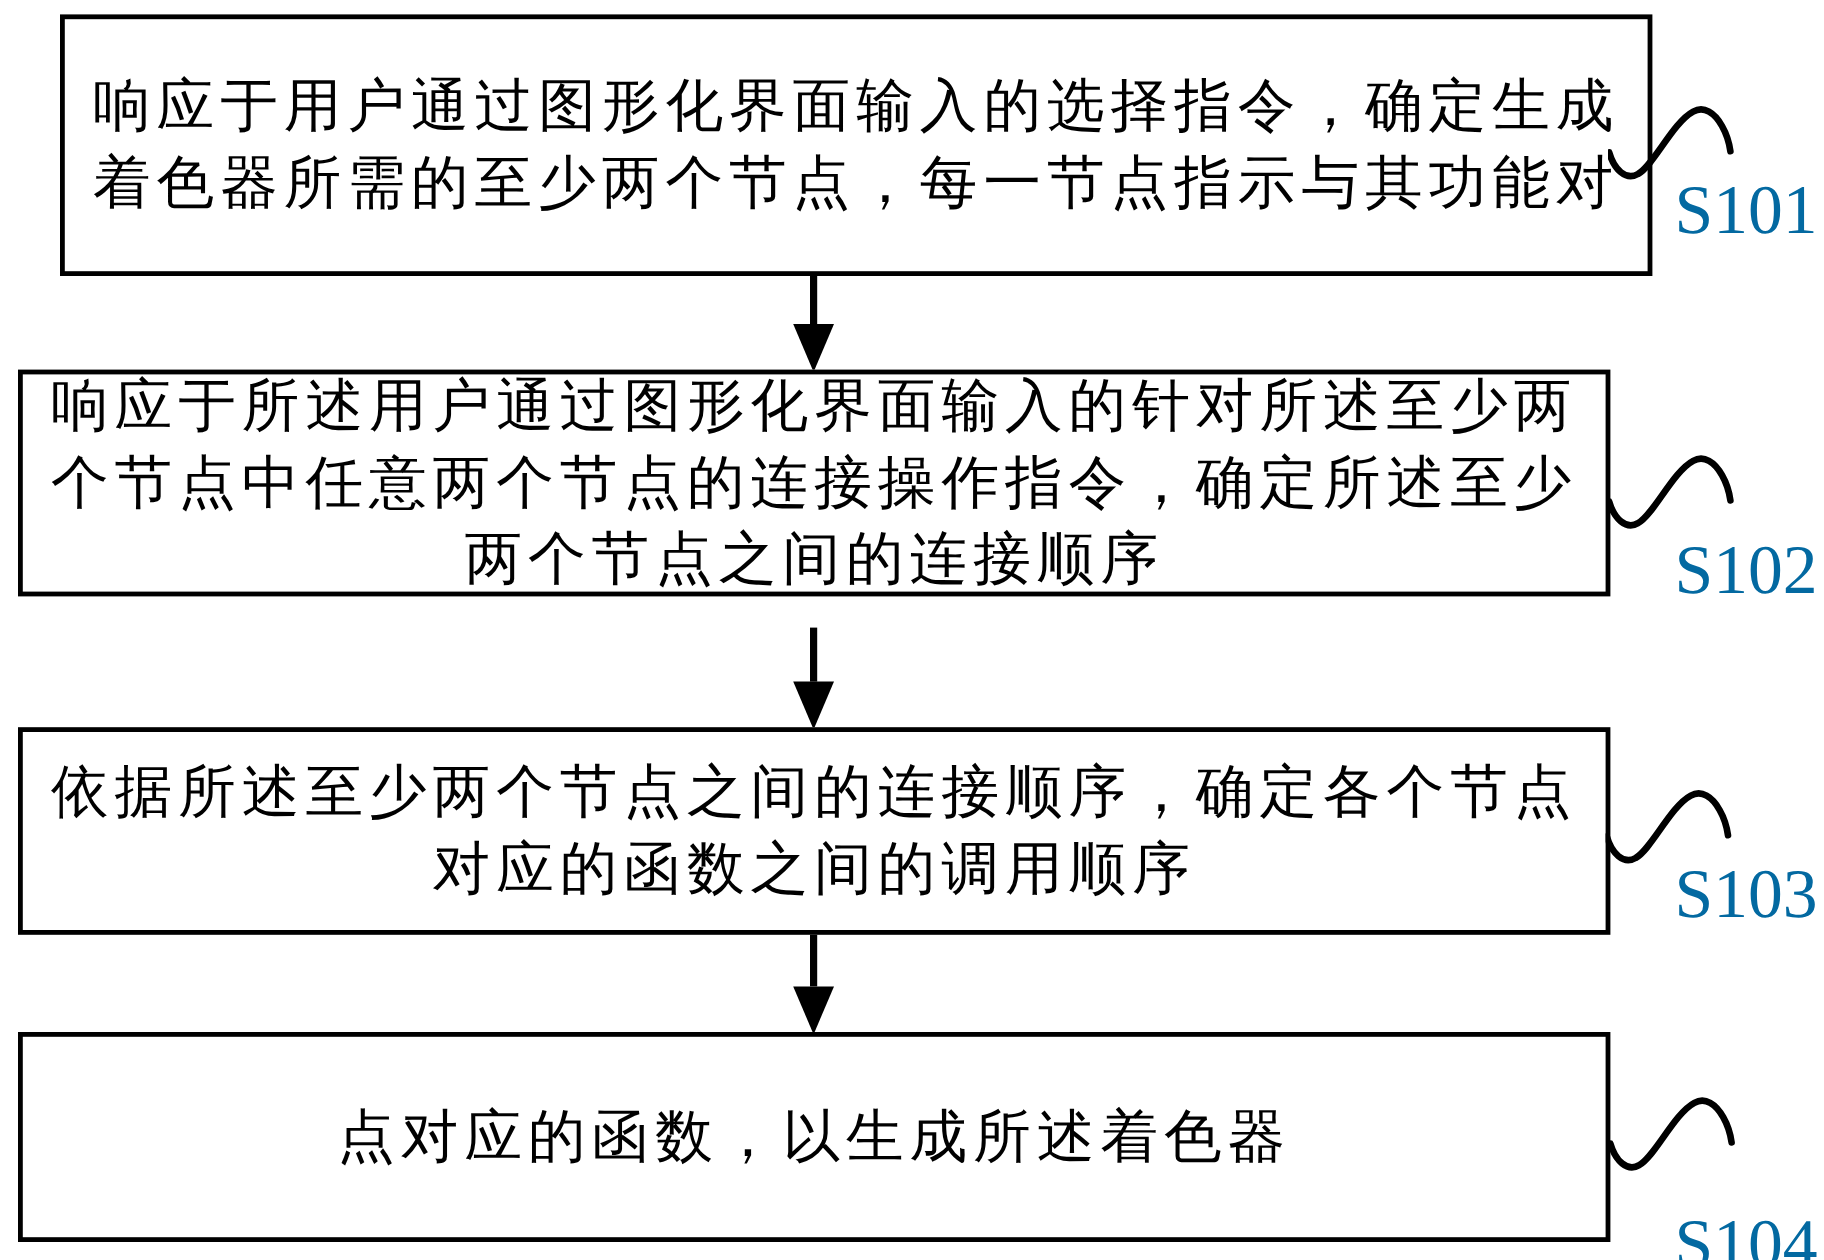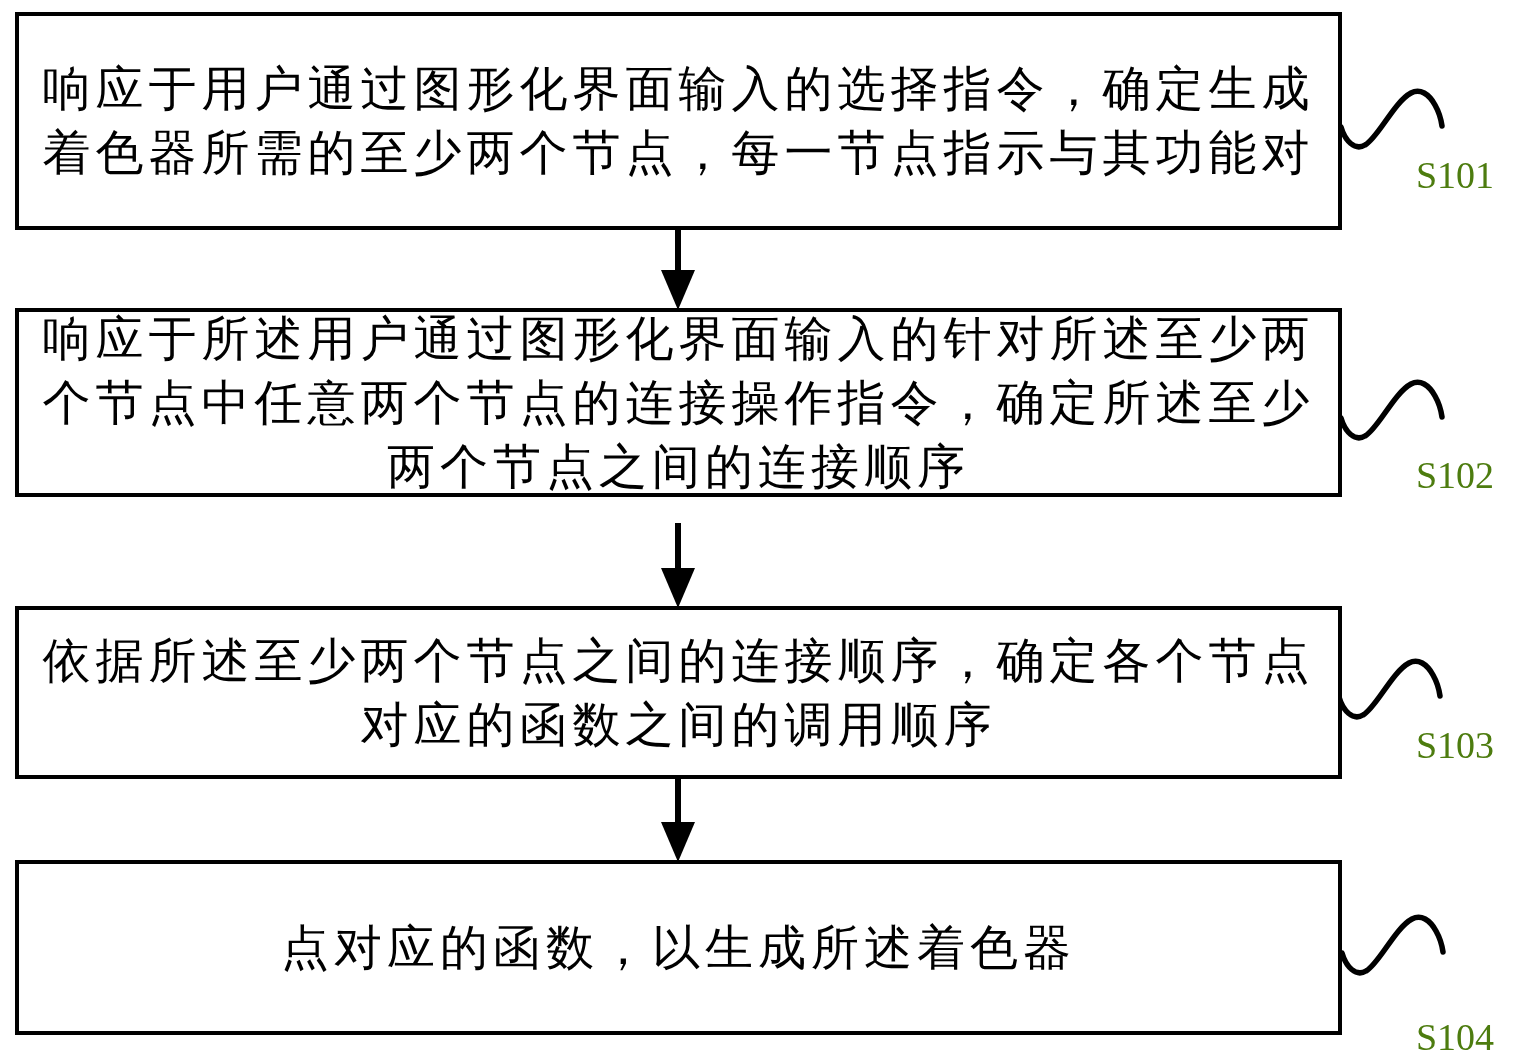--- a/index.html
+++ b/index.html
@@ -18,21 +18,21 @@
     left: 15px;
     width: 1327px;
     border: 4px solid #000000;
     background: #ffffff;
     display: flex;
     flex-direction: column;
     justify-content: center;
     align-items: center;
     padding: 4px 10px;
   }
-  .box1 { top: 12px;  height: 218px; }
+  .box1 { top: 12px;  height: 218px; margin-left: 35px; }
   .box2 { top: 308px; height: 189px; }
   .box3 { top: 606px; height: 173px; }
   .box4 { top: 860px; height: 175px; }
   .step-line {
     font-size: 48px;
     line-height: 64px;
     letter-spacing: 5px;
     text-align: center;
     white-space: nowrap;
     color: #000000;
@@ -58,24 +58,24 @@
   .arrow3 { left: 661px; top: 779px; } .arrow3 .shaft { height: 43px; }
   .squiggle { position: absolute; width: 110px; height: 75px; }
   .sq1 { left: 1340px; top: 80px; }
   .sq2 { left: 1340px; top: 371px; }
   .sq3 { left: 1338px; top: 650px; }
   .sq4 { left: 1341px; top: 906px; }
   .step-label {
     position: absolute;
     left: 1395px;
     width: 120px;
-    font-size: 38px;
+    font-size: 58px;
     line-height: 50px;
     text-align: center;
-    color: #4d7c0f;
+    color: #0369a1;
     font-family: "Liberation Serif", "DejaVu Serif", serif;
   }
   .lbl1 { top: 150px; }
   .lbl2 { top: 450px; text-align: center; }
   .lbl3 { top: 720px; }
   .lbl4 { top: 968px; margin-top: 44px; }
 </style>
 </head>
 <body>
 

